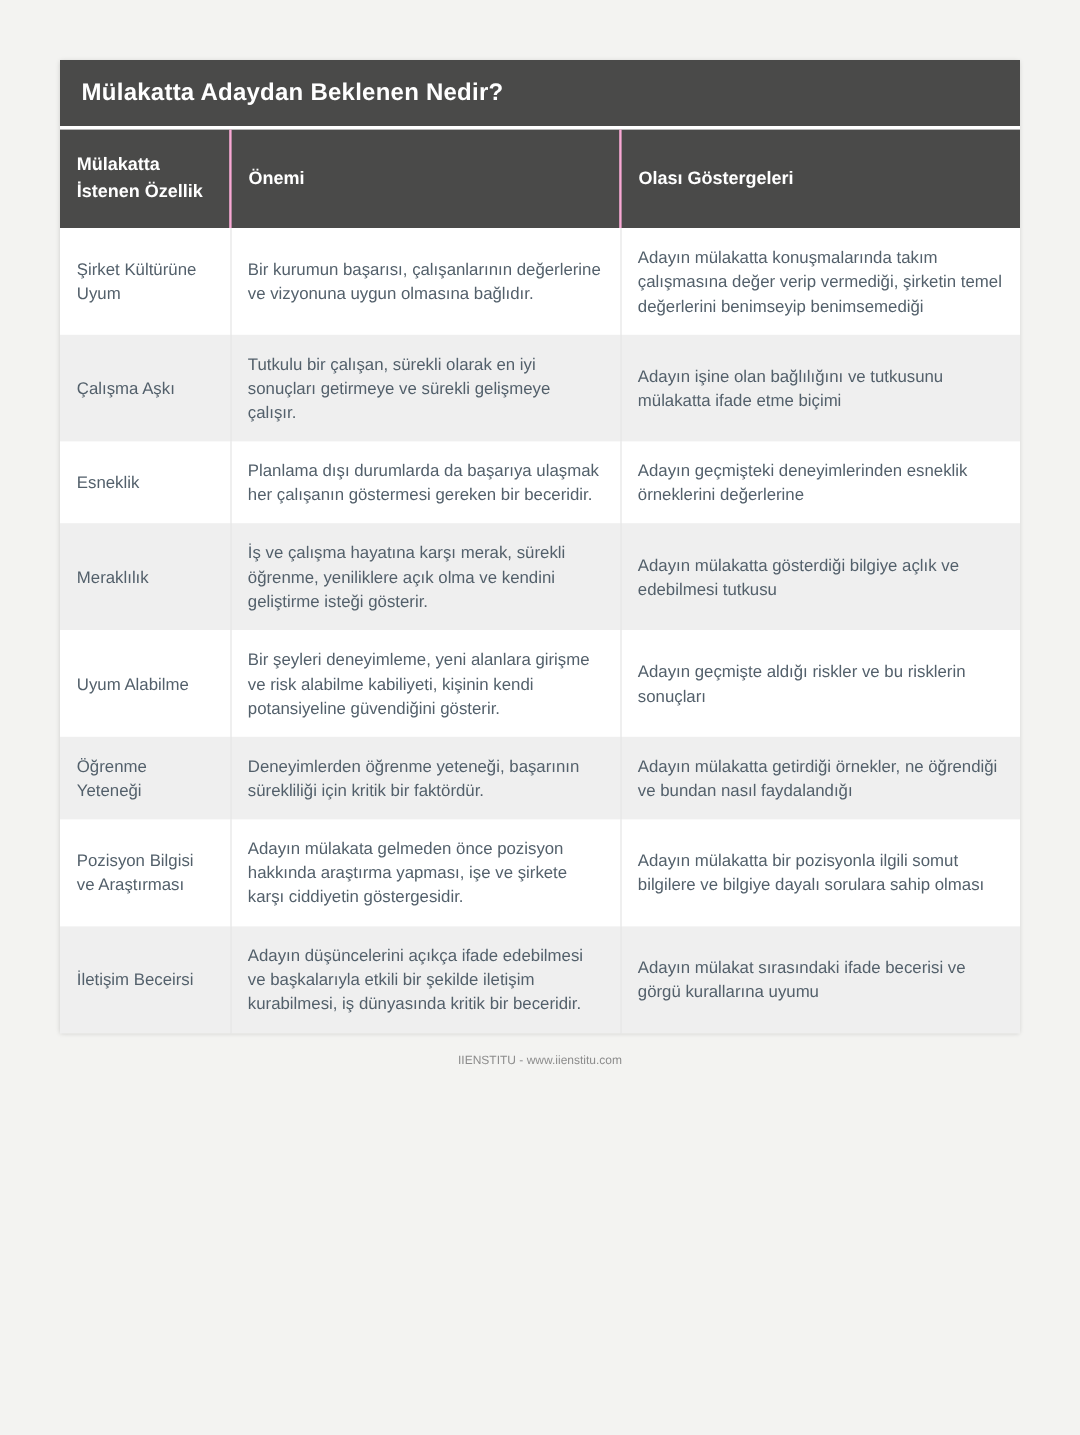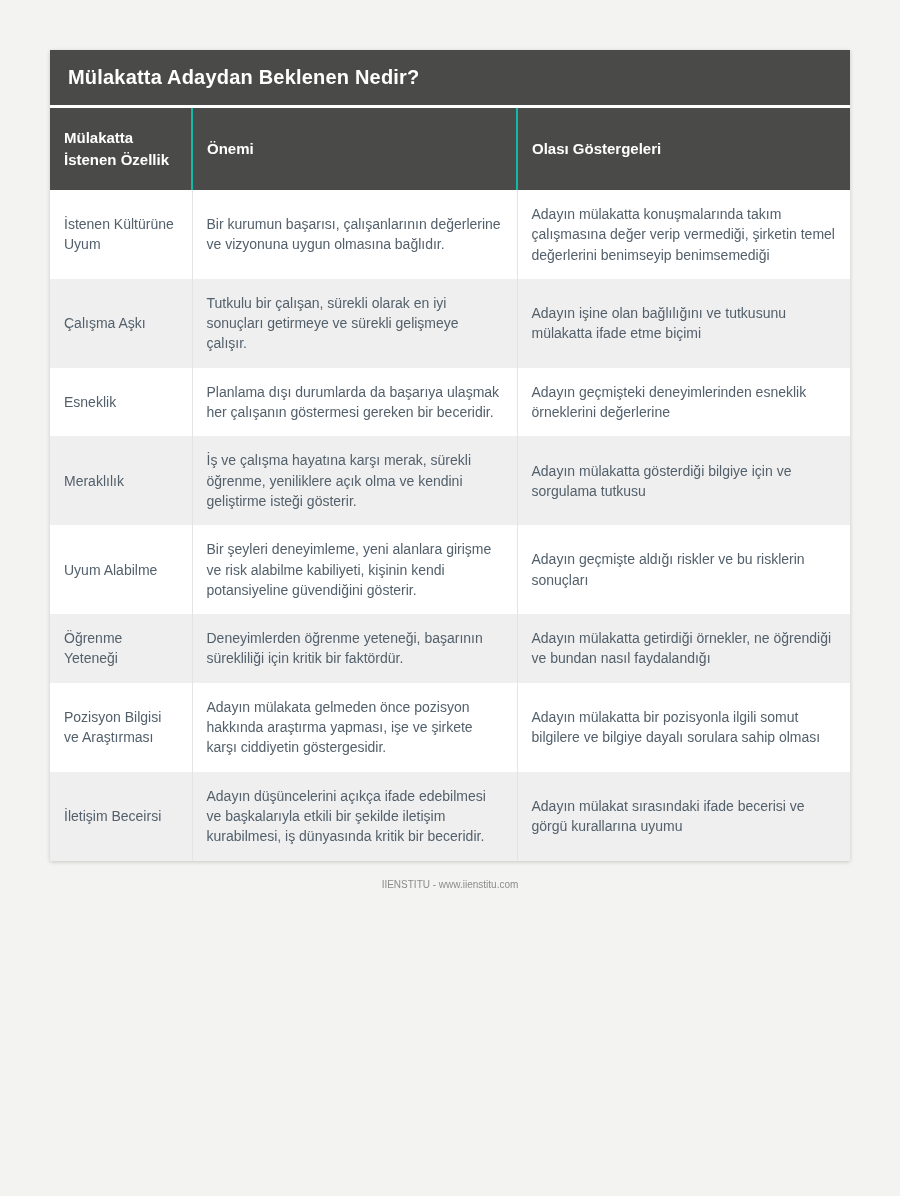--- a/index.html
+++ b/index.html
@@ -43,21 +43,21 @@
   table.exp-table thead th {
     background: #4a4a49;
     color: #ffffff;
     font-size: 15px;
     font-weight: bold;
     text-align: left;
     vertical-align: middle;
     padding: 10px 14px;
     height: 62px;
     line-height: 1.45;
-    border-left: 2px solid #14b8a6;
+    border-left: 2px solid #f9a8d4;
   }
   table.exp-table thead th:first-child { border-left: none; }
 
   table.exp-table tbody td {
     font-size: 14px;
     line-height: 1.45;
     color: #53606b;
     vertical-align: middle;
     text-align: left;
     padding: 14px 14px;
@@ -88,38 +88,38 @@
         </colgroup>
       <thead>
         <tr>
           <th>Mülakatta İstenen Özellik</th>
           <th>Önemi</th>
           <th>Olası Göstergeleri</th>
         </tr>
       </thead>
       <tbody>
         <tr>
-          <td>İstenen Kültürüne Uyum</td>
+          <td>Şirket Kültürüne Uyum</td>
           <td>Bir kurumun başarısı, çalışanlarının değerlerine ve vizyonuna uygun olmasına bağlıdır.</td>
           <td>Adayın mülakatta konuşmalarında takım çalışmasına değer verip vermediği, şirketin temel değerlerini benimseyip benimsemediği</td>
         </tr>
         <tr>
           <td>Çalışma Aşkı</td>
           <td>Tutkulu bir çalışan, sürekli olarak en iyi sonuçları getirmeye ve sürekli gelişmeye çalışır.</td>
           <td>Adayın işine olan bağlılığını ve tutkusunu mülakatta ifade etme biçimi</td>
         </tr>
         <tr>
           <td>Esneklik</td>
           <td>Planlama dışı durumlarda da başarıya ulaşmak her çalışanın göstermesi gereken bir beceridir.</td>
           <td>Adayın geçmişteki deneyimlerinden esneklik örneklerini değerlerine</td>
         </tr>
         <tr>
           <td>Meraklılık</td>
           <td>İş ve çalışma hayatına karşı merak, sürekli öğrenme, yeniliklere açık olma ve kendini geliştirme isteği gösterir.</td>
-          <td>Adayın mülakatta gösterdiği bilgiye için ve sorgulama tutkusu</td>
+          <td>Adayın mülakatta gösterdiği bilgiye açlık ve edebilmesi tutkusu</td>
         </tr>
         <tr>
           <td>Uyum Alabilme</td>
           <td>Bir şeyleri deneyimleme, yeni alanlara girişme ve risk alabilme kabiliyeti, kişinin kendi potansiyeline güvendiğini gösterir.</td>
           <td>Adayın geçmişte aldığı riskler ve bu risklerin sonuçları</td>
         </tr>
         <tr>
           <td>Öğrenme Yeteneği</td>
           <td>Deneyimlerden öğrenme yeteneği, başarının sürekliliği için kritik bir faktördür.</td>
           <td>Adayın mülakatta getirdiği örnekler, ne öğrendiği ve bundan nasıl faydalandığı</td>

